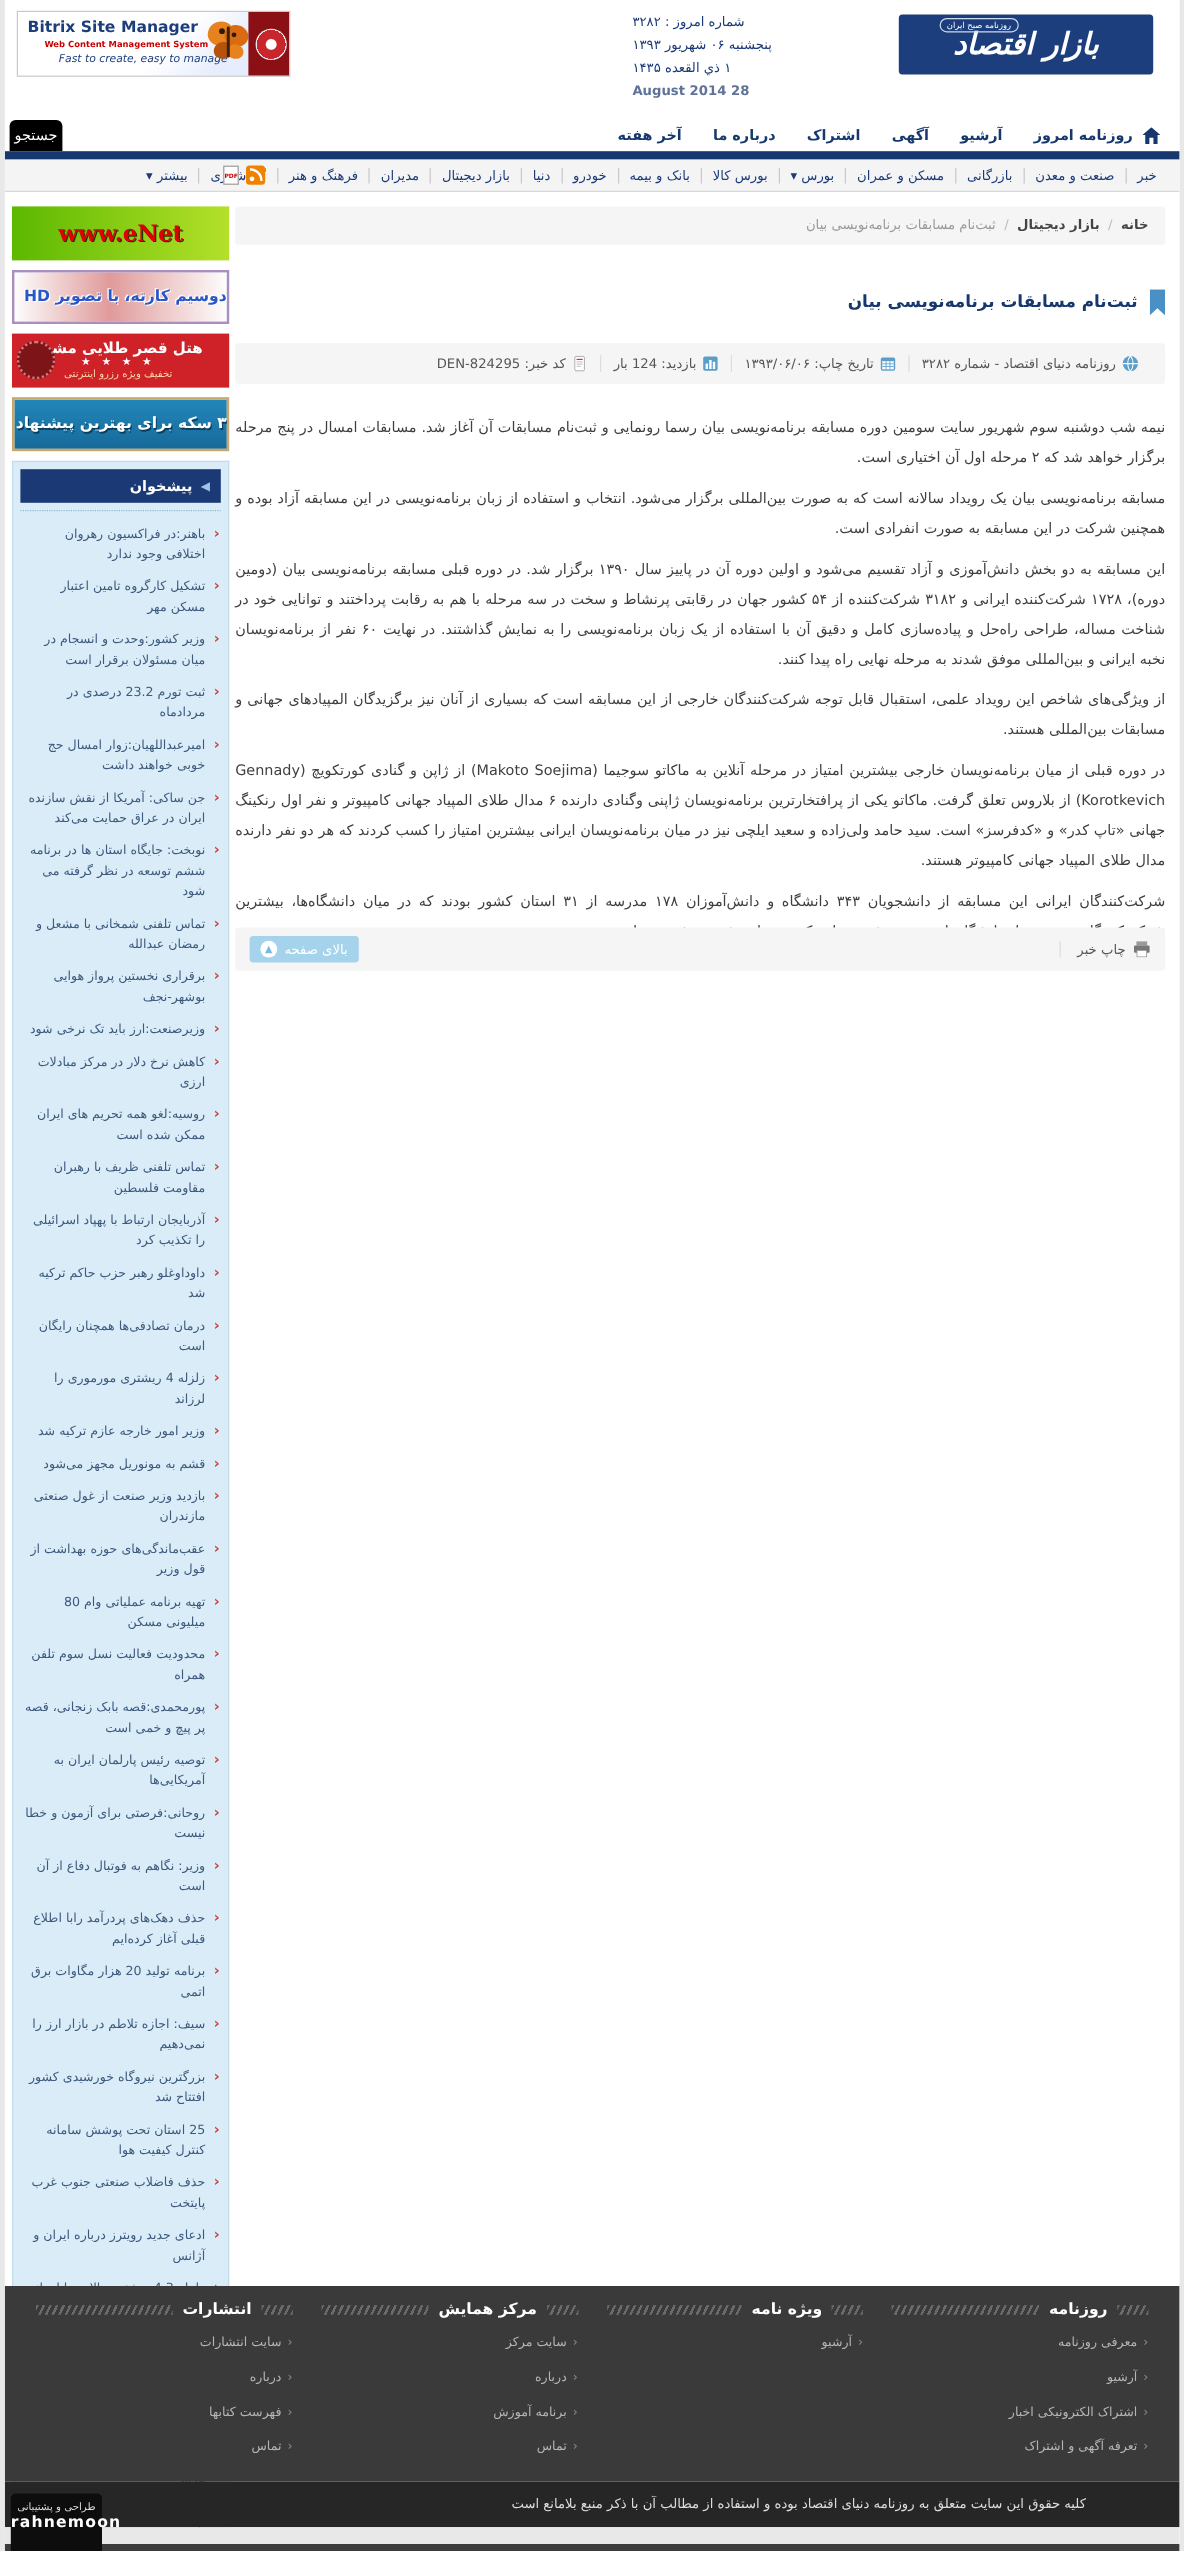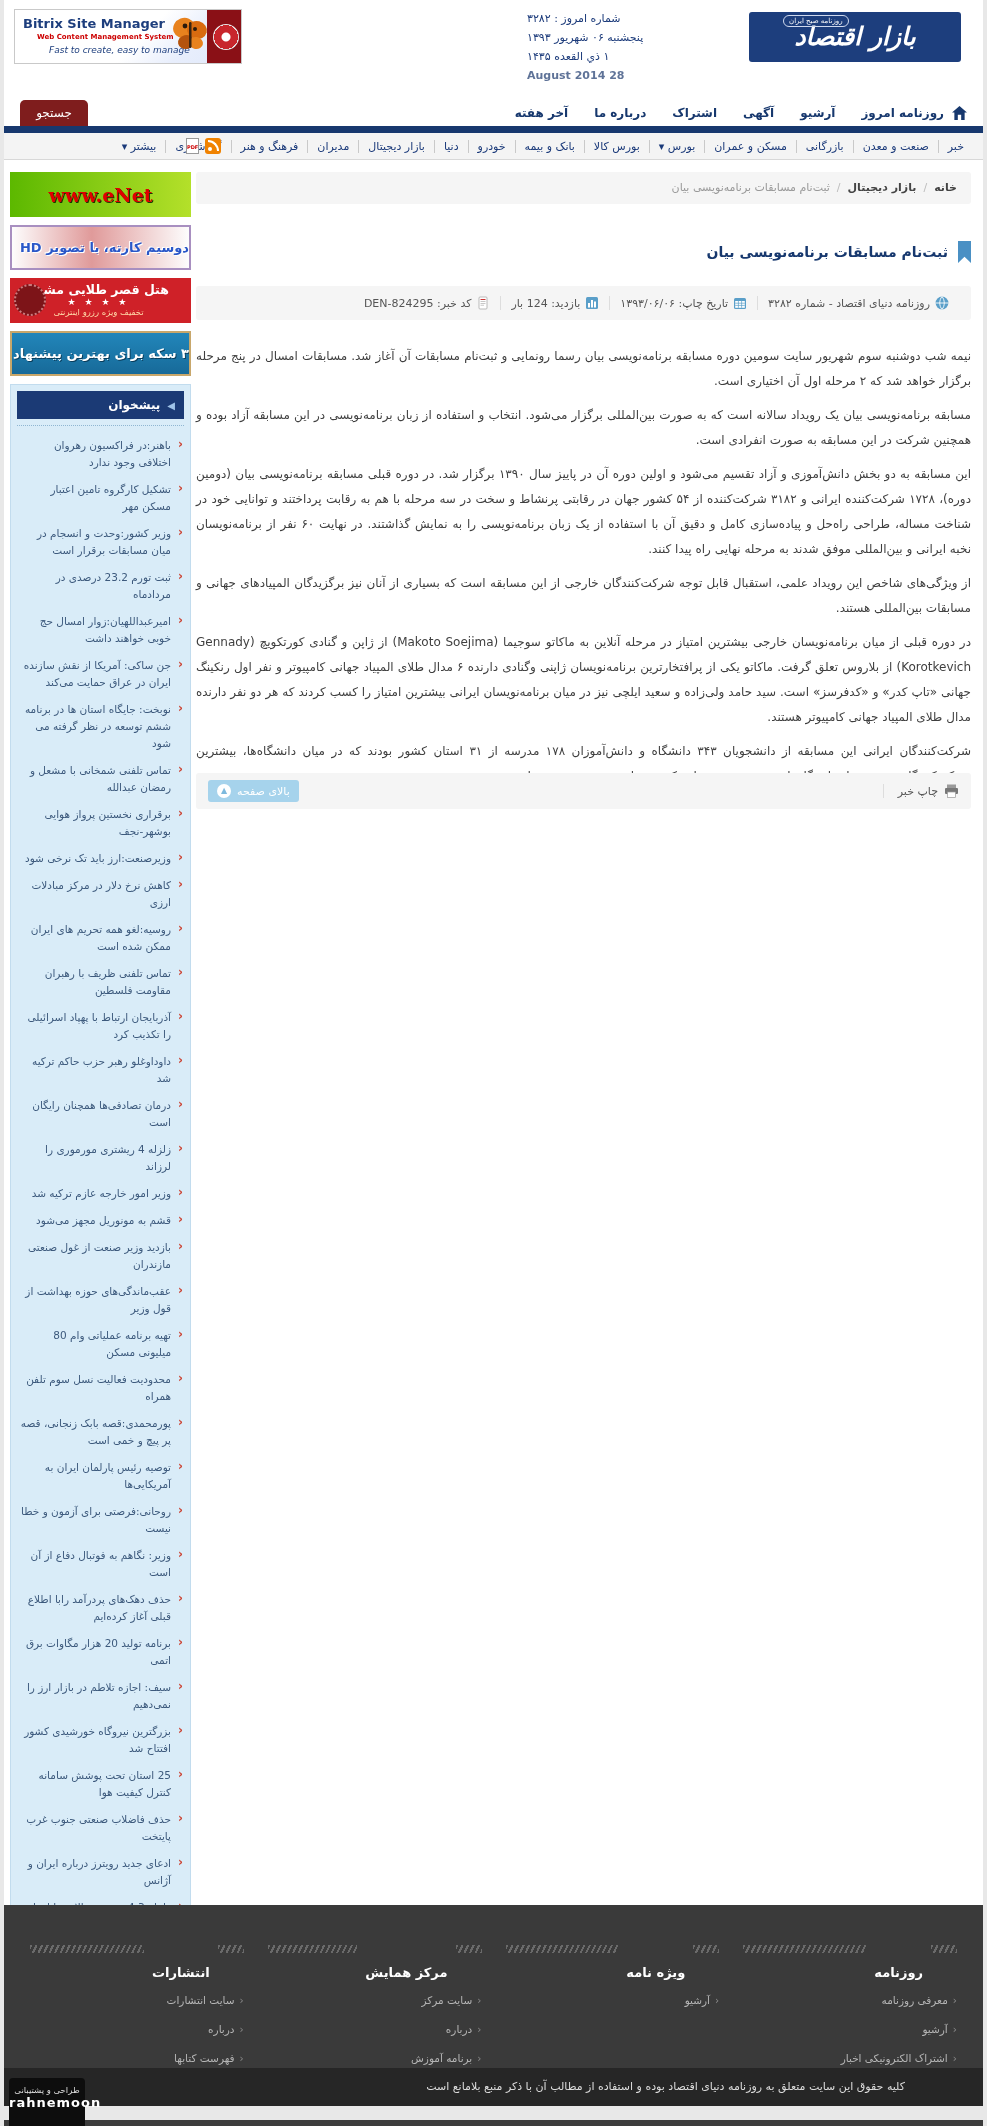--- a/index.html
+++ b/index.html
@@ -21,21 +21,21 @@
   .banner-cd { position:absolute; right:0; top:0; width:34px; height:55px; background:#8a1016; }
   .banner-cd::after { content:""; position:absolute; left:6px; top:14px; width:26px; height:26px; border-radius:50%; background:radial-gradient(circle at 50% 50%, #fff 0 4px, #c8262c 5px 12px, #e9e9e9 12px); }
   .butterfly { position:absolute; right:32px; top:4px; }
 
   
   .mainnav { position:absolute; top:100px; left:0; right:0; height:26px; background:#fff; }
   .nav-links { position:absolute; right:16px; top:0; height:26px; direction:rtl; display:flex; align-items:center; gap:8px; }
   .nav-links ul { display:flex; list-style:none; direction:rtl; gap:26px; }
   .nav-links li { font-size:12px; font-weight:bold; color:#17386e; cursor:pointer; white-space:nowrap; }
   .home-ic { width:15px; height:14px; }
-  .search-btn { position:absolute; left:16px; top:0; width:68px; height:26px; background:#7f1d1d; color:#fff; font-size:12px; text-align:center; line-height:26px; border-radius:5px 5px 0 0; cursor:pointer; }
+  .search-btn { position:absolute; left:4px; top:0; width:44px; height:26px; background:#000000; color:#fff; font-size:12px; text-align:center; line-height:26px; border-radius:5px 5px 0 0; cursor:pointer; }
   .bluebar { position:absolute; top:126px; left:0; right:0; height:7px; background:#17386e; }
 
   
   .subnav { position:absolute; top:133px; left:0; right:0; height:27px; background:#f4f4f4; border-bottom:1px solid #d8d8d8; }
   .subnav ul { position:absolute; right:10px; display:flex; list-style:none; direction:rtl; height:27px; align-items:center; }
   .subnav li { font-size:11px; color:#1b3a7a; padding:0 9px; border-left:1px solid #c9c9c9; white-space:nowrap; cursor:pointer; }
   .subnav li:last-child { border-left:none; }
   .subnav-icons { position:absolute; left:182px; top:5px; display:flex; gap:6px; direction:ltr; }
   .rss-ic { width:16px; height:16px; background:#f08200; border-radius:3px; position:relative; }
   .rss-ic::after { content:""; position:absolute; left:3px; bottom:3px; width:4px; height:4px; background:#fff; border-radius:50%; }
@@ -90,21 +90,21 @@
   .pish-list .bullet { position:absolute; right:1px; top:4px; color:#cc4433; font-weight:bold; font-size:12px; }
 
   
   .footer { position:absolute; top:1905px; left:0; right:0; height:163px; background:#3a3a3a; }
   .footer-cols { display:flex; flex-direction:row-reverse; padding:12px 14px 0; }
   .fcol { width:25%; padding:0 12px; direction:rtl; }
   .fcol-head { display:flex; align-items:center; gap:8px; margin-bottom:14px; }
   .hatch { height:8px; background:repeating-linear-gradient(115deg,#6a6a6a 0 2px, transparent 2px 5px); }
   .hatch.short { width:26px; flex:none; }
   .hatch.long { flex:1; }
-  .fcol-title { color:#fff; font-weight:bold; font-size:13px; white-space:nowrap;margin-top:48px; }
+  .fcol-title { color:#fff; font-weight:bold; font-size:13px; white-space:nowrap; }
   .fcol ul { list-style:none; }
   .fcol li { color:#b5b5b5; font-size:10.5px; margin-bottom:17px; cursor:pointer; }
   .fcol li .arr { color:#8a8a8a; margin-left:5px; }
   .copyright { position:absolute; top:2068px; left:0; right:0; height:38px; background:#262626; color:#ddd; font-size:11px; direction:rtl; text-align:right; line-height:38px; padding-right:78px; }
   .bottom-light { position:absolute; top:2106px; left:0; right:0; height:14px; background:#e8e8e8; }
   .bottom-dark { position:absolute; top:2120px; left:0; right:0; height:6px; background:#3c3c3c; }
   .credit { position:absolute; left:5px; top:2078px; width:76px; height:48px; background:#0d0d0d; border-radius:4px 4px 0 0; text-align:center; color:#fff; z-index:5; }
   .credit .c1 { font-size:8.5px; direction:rtl; margin-top:7px; color:#ddd; }
   .credit .c2 { font-size:13px; font-weight:bold; letter-spacing:1px; }
 </style>
@@ -211,21 +211,21 @@
           <li>
           <span class="bullet">‹</span>
           <span>باهنر:در فراکسیون رهروان اختلافی وجود ندارد</span>
         </li>
           <li>
           <span class="bullet">‹</span>
           <span>تشکیل کارگروه تامین اعتبار مسکن مهر</span>
         </li>
           <li>
           <span class="bullet">‹</span>
-          <span>وزیر کشور:وحدت و انسجام در میان مسابقات برقرار است</span>
+          <span>وزیر کشور:وحدت و انسجام در میان مسئولان برقرار است</span>
         </li>
           <li>
           <span class="bullet">‹</span>
           <span>ثبت تورم 23.2 درصدی در مردادماه</span>
         </li>
           <li>
           <span class="bullet">‹</span>
           <span>امیرعبداللهیان:زوار امسال حج خوبی خواهند داشت</span>
         </li>
           <li>

